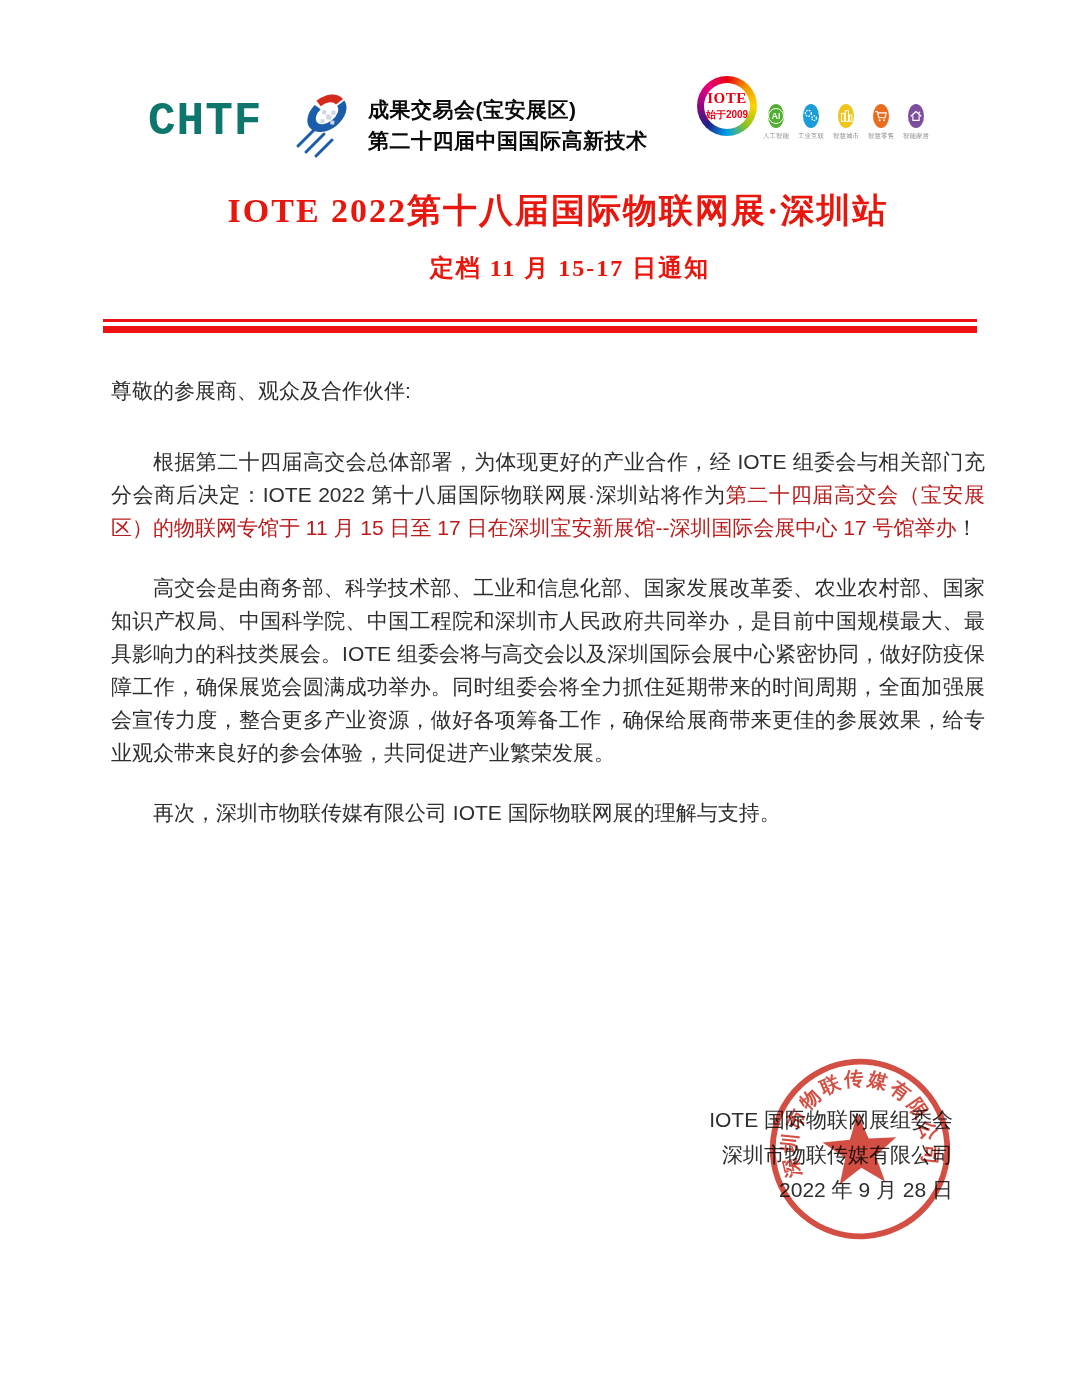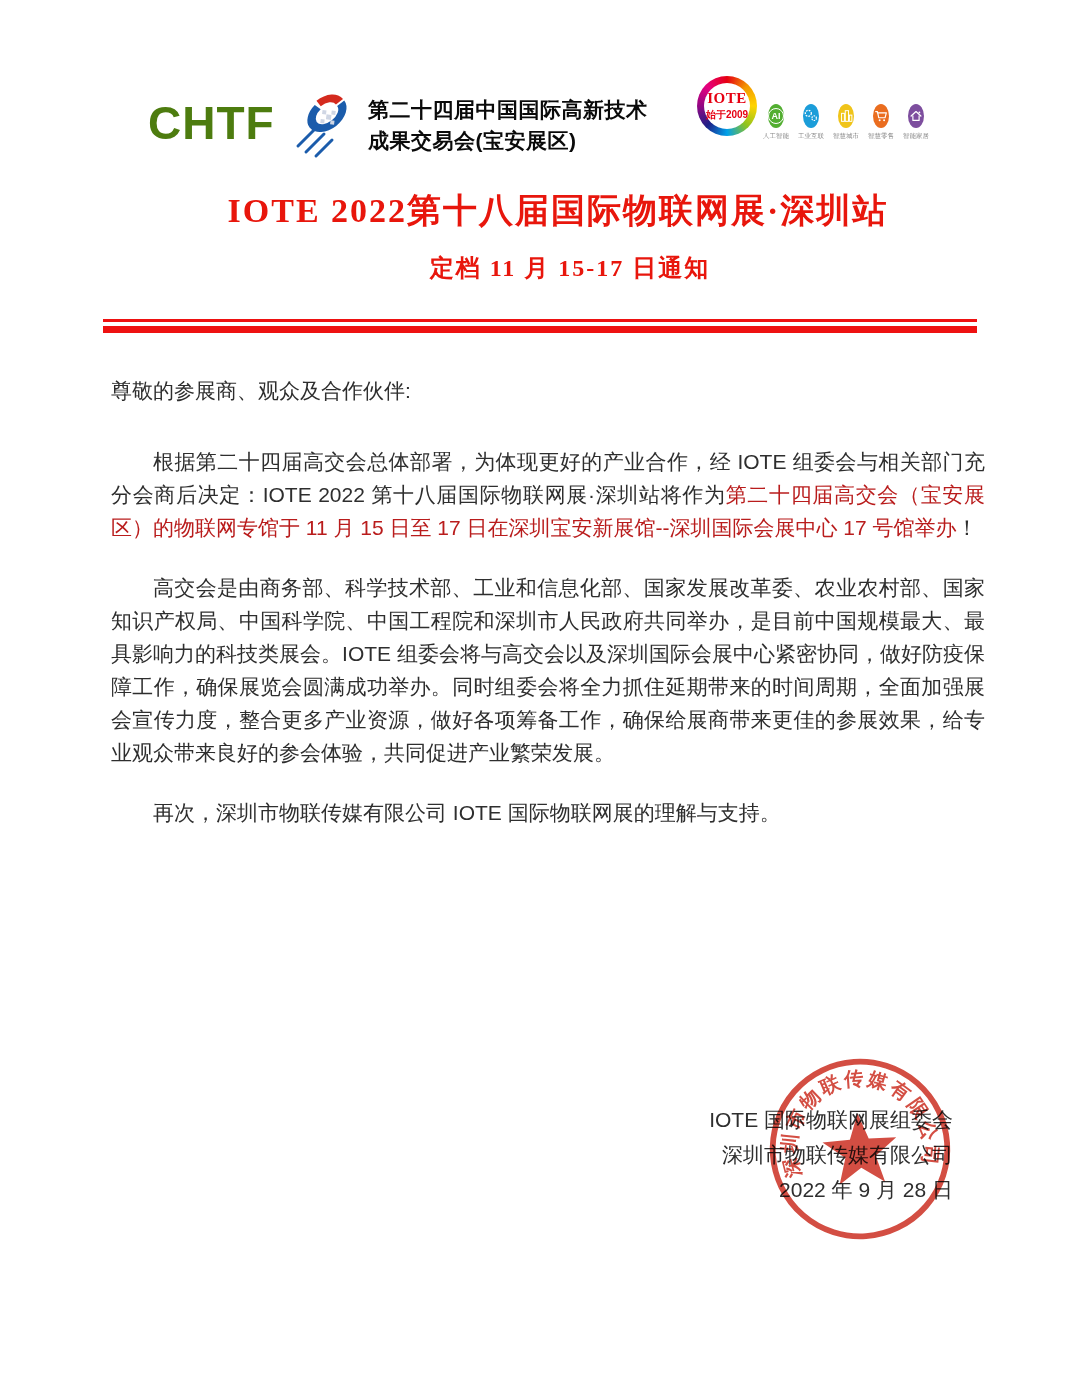--- a/index.html
+++ b/index.html
@@ -6,22 +6,22 @@
   html,body { background:#e8e8e8; }
   body { font-family:"Liberation Sans","DejaVu Sans",sans-serif; }
   .page {
     position:relative; width:1080px; height:1398px; margin:0 auto;
     background:#ffffff; overflow:hidden;
   }
 
   
   .chtf-text {
     position:absolute; left:148px; top:96px;
-    font-size:46px; font-weight:800; color:#4d7c0f; letter-spacing:1px;
-    font-family:Liberation Sans, sans-serif;
+    font-size:46px; font-weight:800; color:#0f766e; letter-spacing:1px;
+    font-family:Liberation Mono, monospace;
   }
   .chtf-swirl { position:absolute; left:290px; top:88px; }
   .chtf-desc {
     position:absolute; left:368px; top:94px;
     font-size:21px; font-weight:700; color:#0a0a0a; line-height:31px;
     letter-spacing:0.5px;
   }
 
   .iote-logo {
     position:absolute; left:697px; top:76px; width:60px; height:60px;
@@ -111,22 +111,22 @@
       <rect x="37" y="20" width="4" height="4" fill="#cfd6e4" transform="rotate(45 39 22)"></rect>
       <rect x="37" y="33" width="4" height="4" fill="#cfd6e4" transform="rotate(45 39 35)"></rect>
     </g>
     <g stroke="#1b5cab" stroke-width="3" stroke-linecap="round">
       <line x1="8" y1="58" x2="26" y2="40"></line>
       <line x1="16" y1="64" x2="34" y2="46"></line>
       <line x1="26" y1="68" x2="42" y2="52"></line>
     </g>
   </svg>
   <div class="chtf-desc">
+    <div>成果交易会(宝安展区)</div>
     <div>第二十四届中国国际高新技术</div>
-    <div>成果交易会(宝安展区)</div>
   </div>
 
   <div class="iote-logo">
     <div class="iote-logo-inner">
       <div class="iote-logo-word">IOTE</div>
       <div class="iote-logo-sub">始于2009</div>
     </div>
   </div>
 
   <div class="mini-icons">

